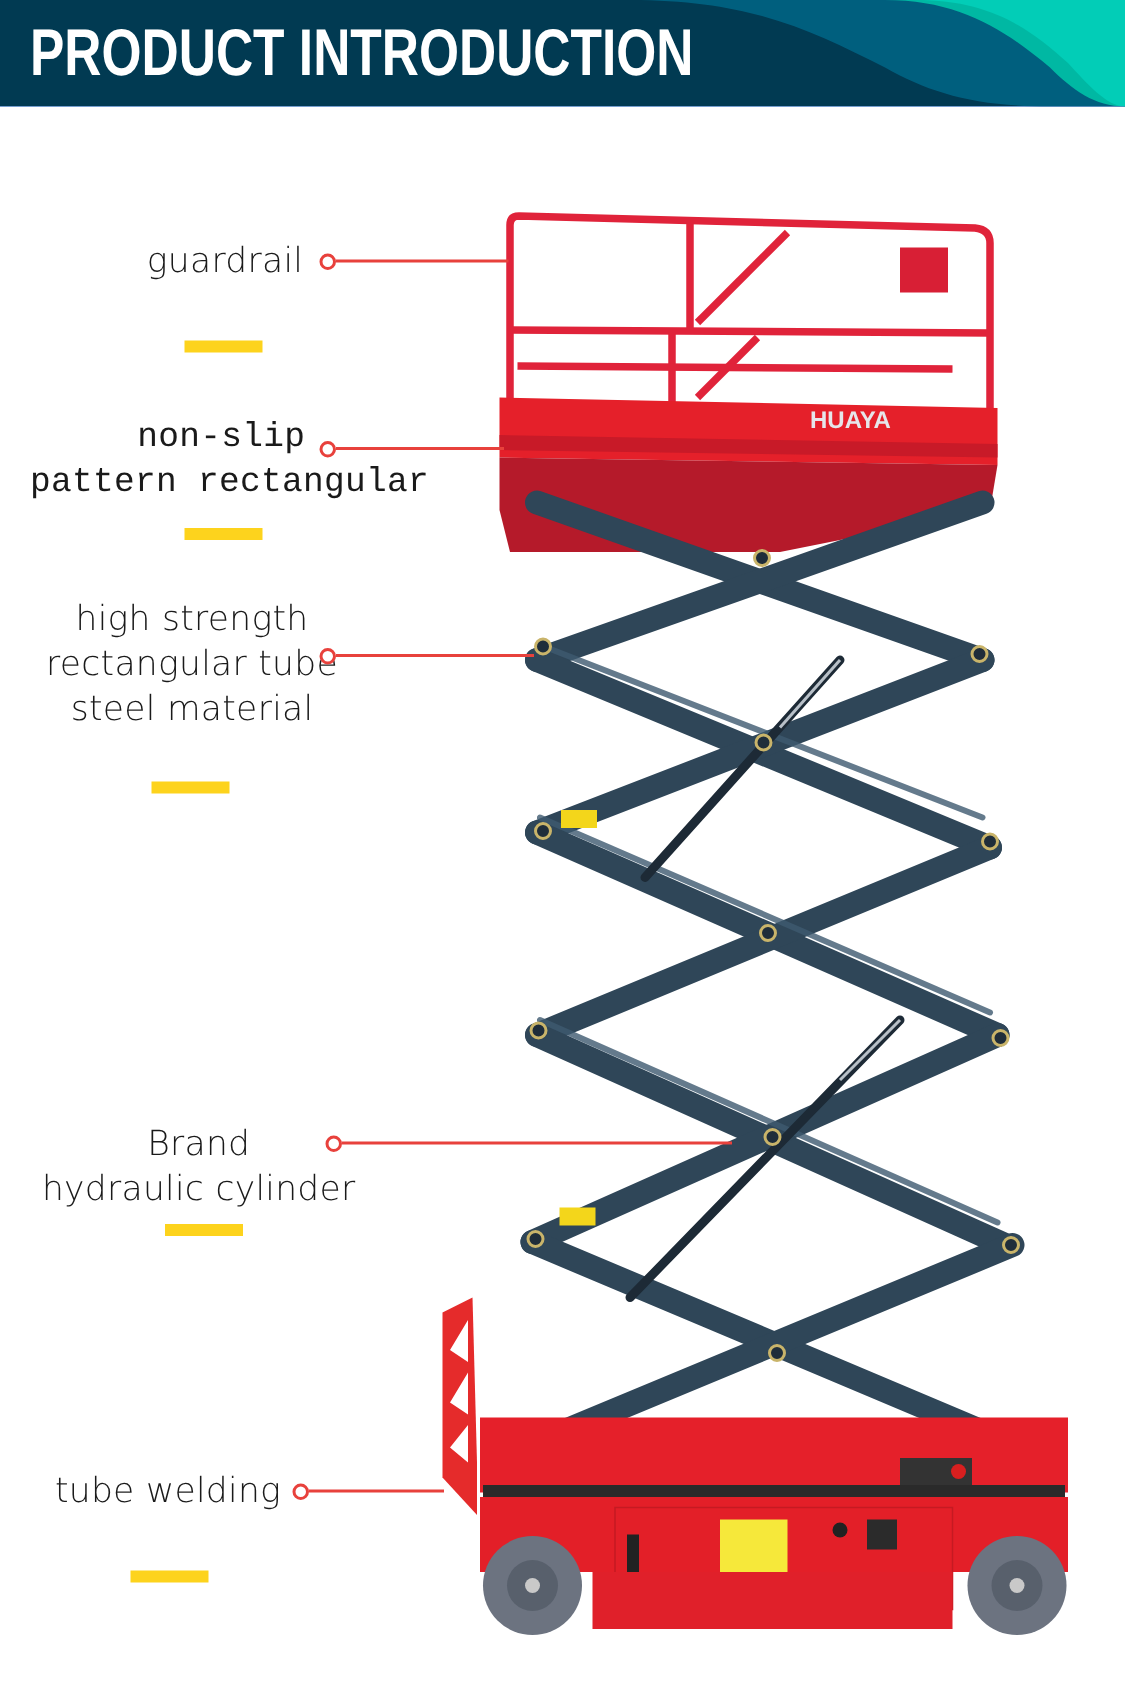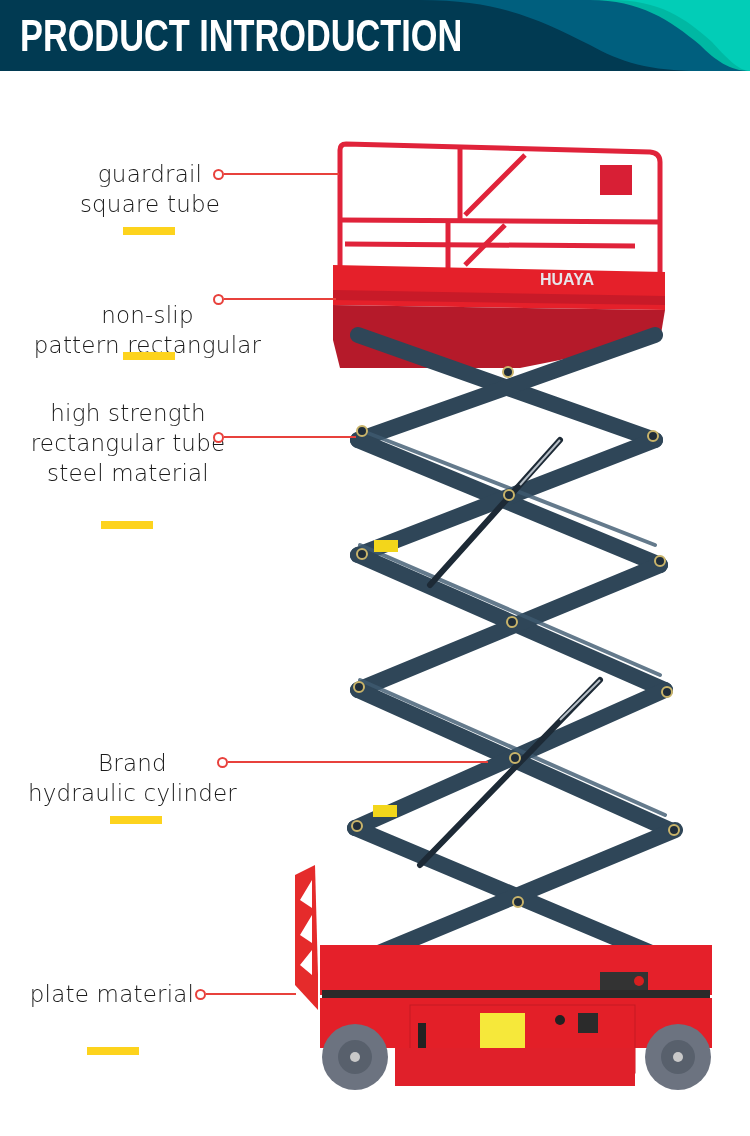--- a/index.html
+++ b/index.html
@@ -119,27 +119,26 @@
   </g>
   <g>
     <circle cx="678" cy="1057" r="33" fill="#6c7380"></circle>
     <circle cx="678" cy="1057" r="17" fill="#58606c"></circle>
     <circle cx="678" cy="1057" r="5" fill="#c9c9c9"></circle>
   </g>
 </svg>
 
 <div class="callout" style="left:60px; top:159px; width:180px;">
   <span class="line">guardrail</span>
-  <span class="line">square tube</span>
 </div>
 <div class="underline" style="left:123px; top:227px; width:52px;"></div>
 <div class="dot" style="left:213px; top:169px;"></div>
 <div class="leader" style="left:224px; top:173px; width:115px;"></div>
 
-<div class="callout" style="left:20px; top:300px; width:255px;">
+<div class="callout" style="left:20px; top:276px; width:255px;font-family:Liberation Mono, monospace;">
   <span class="line">non-slip</span>
   <span class="line">pattern rectangular</span>
 </div>
 <div class="underline" style="left:123px; top:352px; width:52px;"></div>
 <div class="dot" style="left:213px; top:294px;"></div>
 <div class="leader" style="left:224px; top:298px; width:112px;"></div>
 
 <div class="callout" style="left:18px; top:398px; width:220px;">
   <span class="line">high strength</span>
   <span class="line">rectangular tube</span>
@@ -151,17 +150,17 @@
 
 <div class="callout" style="left:25px; top:748px; width:215px;">
   <span class="line">Brand</span>
   <span class="line">hydraulic cylinder</span>
 </div>
 <div class="underline" style="left:110px; top:816px; width:52px;"></div>
 <div class="dot" style="left:217px; top:757px;"></div>
 <div class="leader" style="left:228px; top:761px; width:260px;"></div>
 
 <div class="callout" style="left:22px; top:979px; width:180px;">
-  <span class="line">plate material</span>
+  <span class="line">tube welding</span>
 </div>
 <div class="underline" style="left:87px; top:1047px; width:52px;"></div>
 <div class="dot" style="left:195px; top:989px;"></div>
 <div class="leader" style="left:206px; top:993px; width:90px;"></div>
 
 </body></html>

